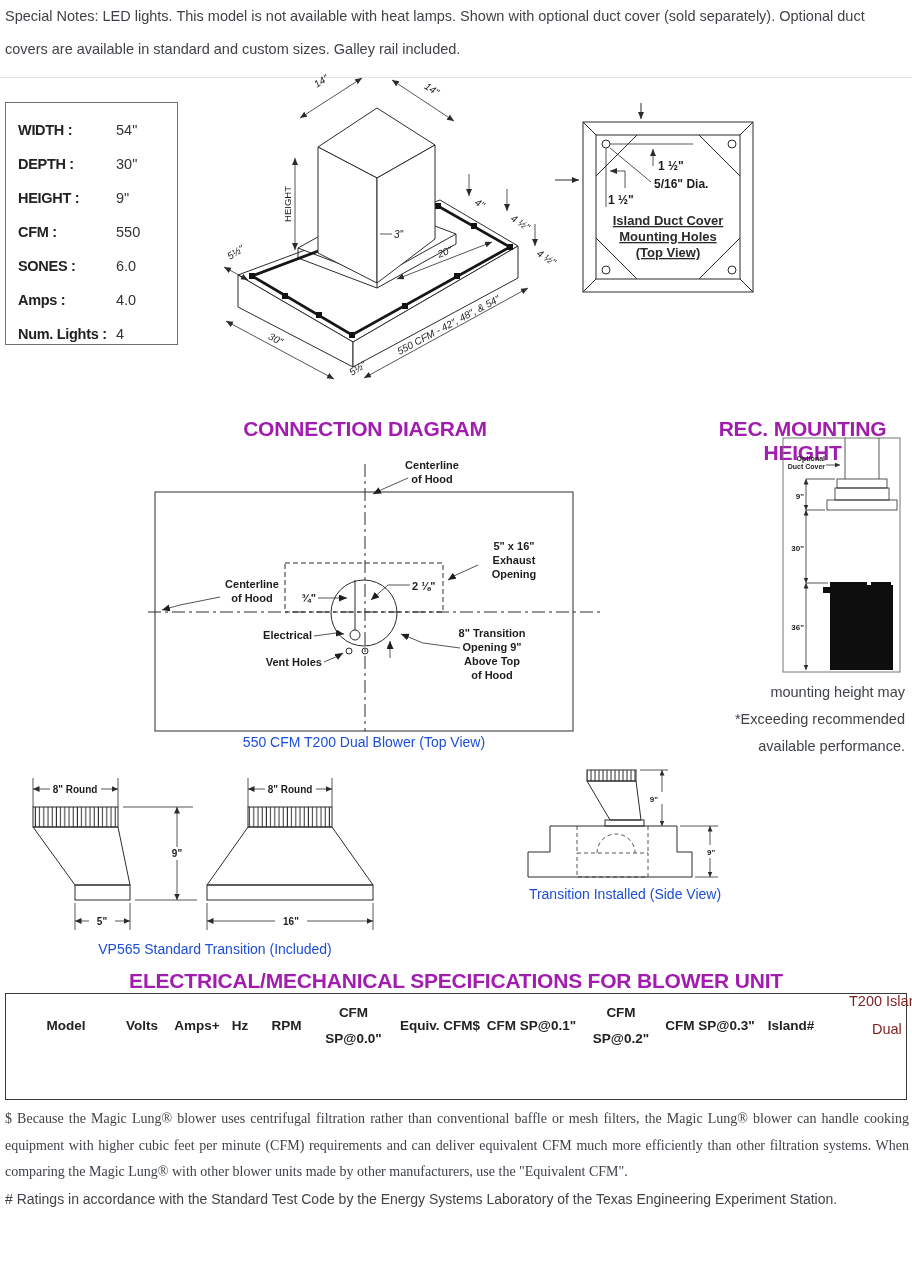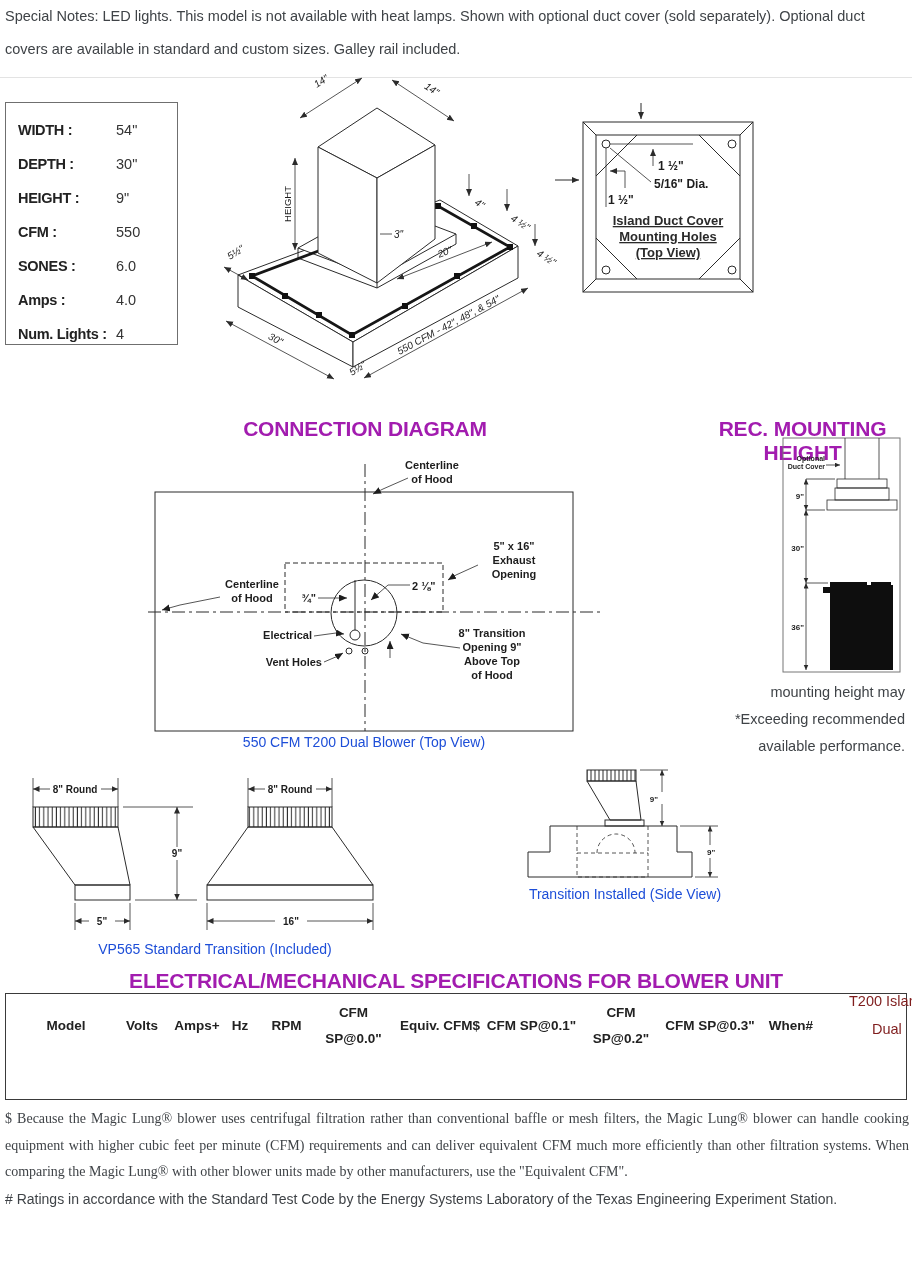--- a/index.html
+++ b/index.html
@@ -339,21 +339,21 @@
     <div class="td c0">Model</div>
     <div class="td c1">Volts</div>
     <div class="td c2">Amps+</div>
     <div class="td c3">Hz</div>
     <div class="td c4">RPM</div>
     <div class="td c5">CFM SP@0.0"</div>
     <div class="td c6">Equiv. CFM$</div>
     <div class="td c7">CFM SP@0.1"</div>
     <div class="td c8">CFM SP@0.2"</div>
     <div class="td c9">CFM SP@0.3"</div>
-    <div class="td c11">When#</div>
+    <div class="td c11">Island#</div>
   </div>
   <div class="tr data">
     <div class="td c0">T200 Island Dual</div>
     <div class="td c1">115</div>
     <div class="td c2">4.0</div>
     <div class="td c3">60</div>
     <div class="td c4">1550</div>
     <div class="td c5">550</div>
     <div class="td c6">900</div>
     <div class="td c7">507</div>

